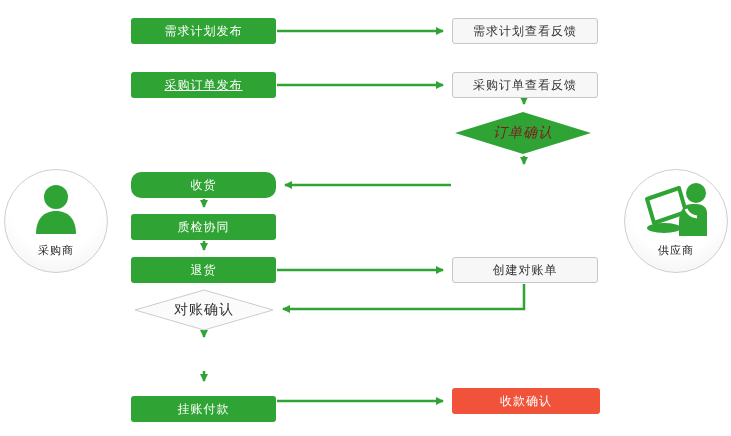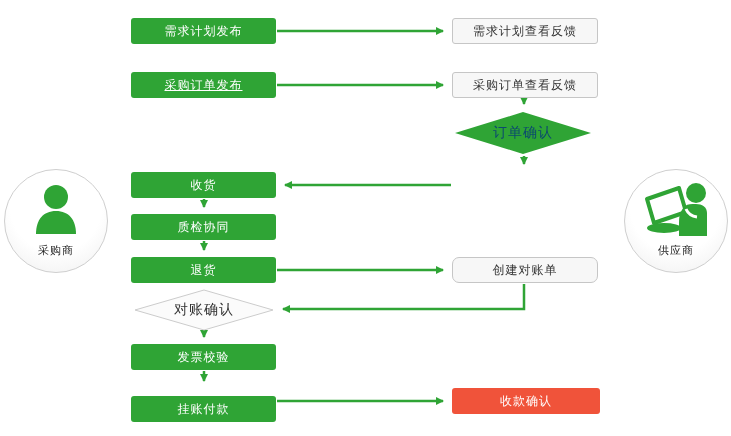--- a/index.html
+++ b/index.html
@@ -22,21 +22,21 @@
   }
   .gbox{background:var(--green);color:#ffffff;width:145px;}
   .wbox{background:var(--nfill);border:1px solid var(--nborder);color:var(--ink);width:146px;}
   .rbox{background:var(--red);color:#ffffff;width:148px;}
   .diamond{position:absolute;}
   .diamond svg{position:absolute;left:0;top:0;width:100%;height:100%;}
   .diamond .dlabel{
     position:absolute;inset:0;display:flex;align-items:center;justify-content:center;
     font-size:14px;letter-spacing:1px;white-space:nowrap;
   }
-  .d-green .dlabel{color:#0c4a6e;}
+  .d-green .dlabel{color:#7f1d1d;font-style:italic;}
   .d-light .dlabel{color:var(--ink);}
   .actor{
     position:absolute;width:104px;height:104px;border-radius:50%;
     border:1px solid #cfcfcf;
     background:radial-gradient(circle at 50% 35%, #ffffff 55%, #eeeeee 100%);
     display:flex;flex-direction:column;align-items:center;justify-content:flex-start;
   }
   .actor .alabel{
     position:absolute;bottom:14px;width:100%;text-align:center;
     font-size:11px;color:#1b1b1b;letter-spacing:1px;
@@ -84,29 +84,28 @@
       <ellipse cx="21" cy="46" rx="17" ry="5" fill="var(--green)"></ellipse>
       <circle cx="53" cy="11" r="10" fill="var(--green)"></circle>
       <path d="M42,24 C38,28 36,33 36,40 L36,54 L64,54 L64,31 C64,25 59,22 53,22 C48,22 45,22 42,24 Z" fill="var(--green)"></path>
       <path d="M43,27 q3,7 11,8" stroke="#ffffff" stroke-width="3" fill="none"></path>
     </svg>
     <span class="alabel">供应商</span>
   </div>
 
   <div class="node gbox" style="left:131px;top:18px;">需求计划发布</div>
   <div class="node gbox" style="left:131px;top:72px;text-decoration:underline;">采购订单发布</div>
-  <div class="node gbox" style="left:131px;top:172px;">收货</div>
+  <div class="node gbox" style="left:131px;top:172px;border-radius:10px;">收货</div>
   <div class="node gbox" style="left:131px;top:214px;">质检协同</div>
   <div class="node gbox" style="left:131px;top:257px;">退货</div>
-  <div class="node gbox" style="left:131px;top:344px;">发票校验</div>
   <div class="node gbox" style="left:131px;top:388px;margin-top:8px;">挂账付款</div>
 
   <div class="node wbox" style="left:452px;top:72px;">采购订单查看反馈</div>
   <div class="node wbox" style="left:452px;top:18px;">需求计划查看反馈</div>
-  <div class="node wbox" style="left:452px;top:257px;border-radius:7px;">创建对账单</div>
+  <div class="node wbox" style="left:452px;top:257px;">创建对账单</div>
   <div class="node rbox" style="left:452px;top:388px;">收款确认</div>
 
   <div class="diamond d-green" style="left:454px;top:111px;width:138px;height:44px;">
     <svg viewBox="0 0 138 44" preserveAspectRatio="none">
       <polygon points="69,1 137,22 69,43 1,22" fill="var(--green)"></polygon>
     </svg>
     <span class="dlabel">订单确认</span>
   </div>
 
   <div class="diamond d-light" style="left:134px;top:289px;width:140px;height:42px;">

